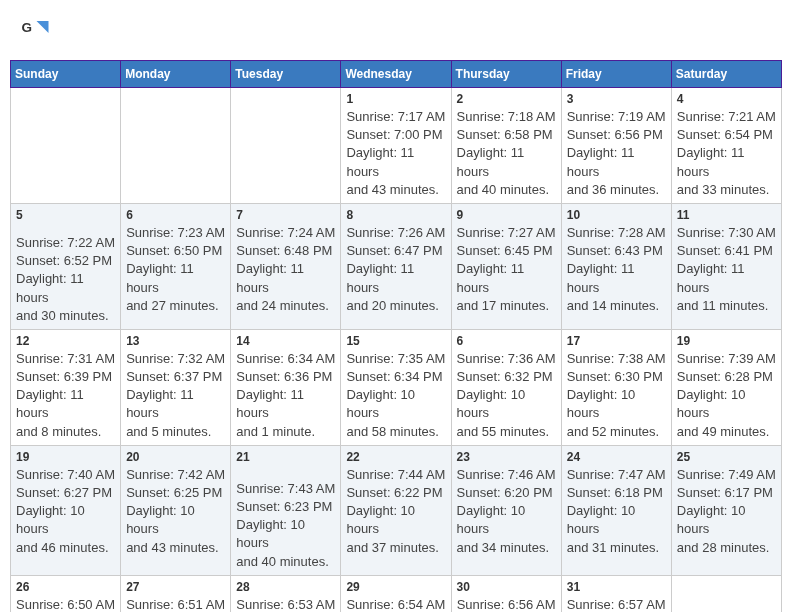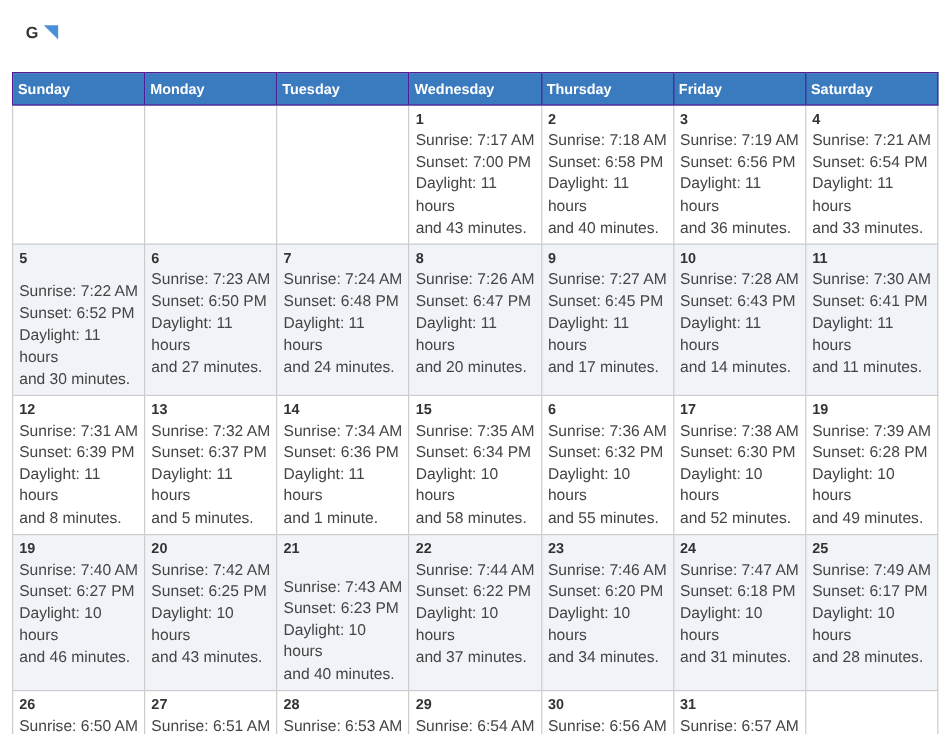--- a/index.html
+++ b/index.html
@@ -208,21 +208,21 @@
         </td>
         <td>
           <div class="day-num">13</div>
           <div class="day-info" style="white-space: pre-line;">Sunrise: 7:32 AM
 Sunset: 6:37 PM
 Daylight: 11 hours
 and 5 minutes.</div>
         </td>
         <td>
           <div class="day-num">14</div>
-          <div class="day-info" style="white-space: pre-line;">Sunrise: 7:34 AM
+          <div class="day-info" style="white-space: pre-line;">Sunrise: 6:34 AM
 Sunset: 6:36 PM
 Daylight: 11 hours
 and 1 minute.</div>
         </td>
         <td>
           <div class="day-num">15</div>
           <div class="day-info" style="white-space: pre-line;">Sunrise: 7:35 AM
 Sunset: 6:34 PM
 Daylight: 10 hours
 and 58 minutes.</div>

